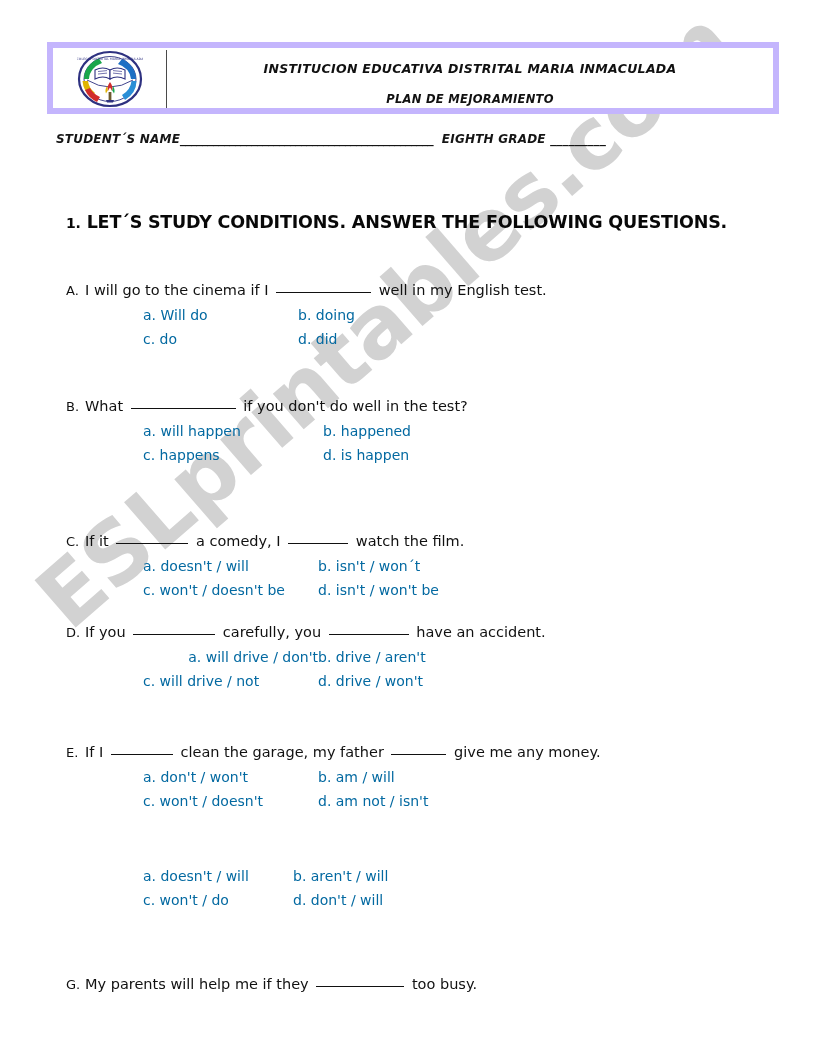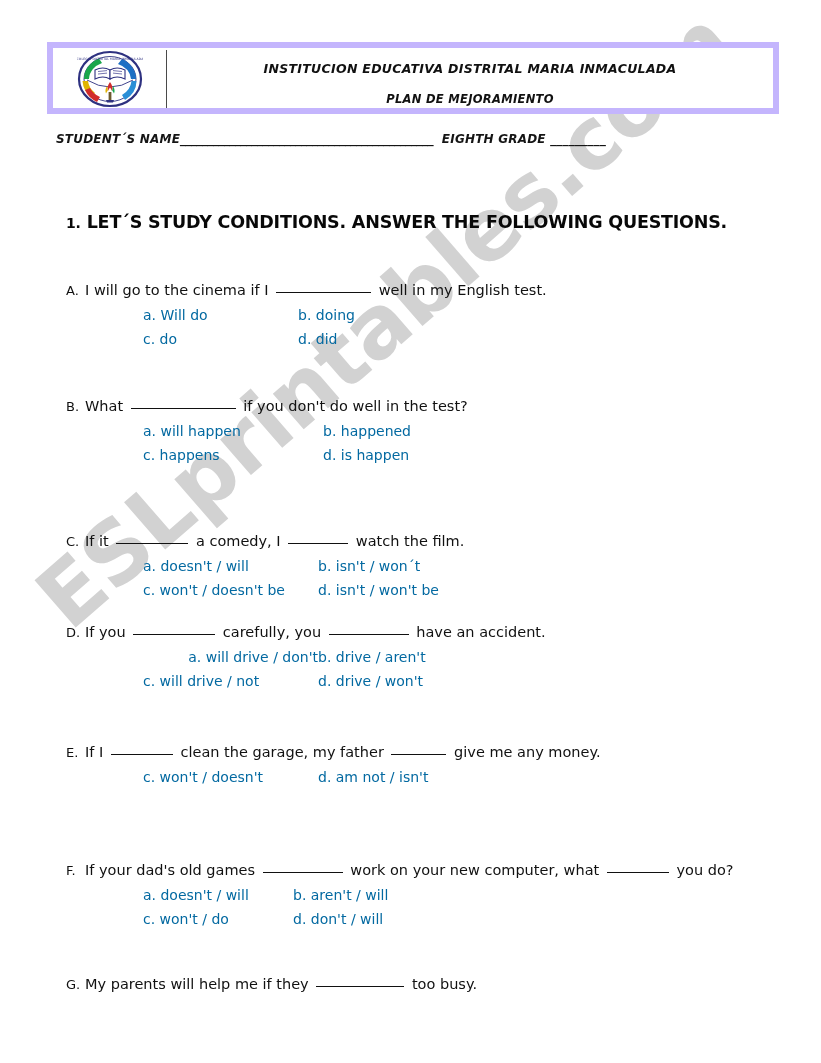--- a/index.html
+++ b/index.html
@@ -271,27 +271,30 @@
           <div class="opt-row">
             <span class="opt col1" style="width: 175px;">c. will drive / not</span>
             <span class="opt col2">d. drive / won't</span>
           </div>
         </div>
       </div>
       <div class="question" style="top: 742px;">
         <div class="q-stem"><span class="q-letter">E.</span><span class="q-text">If I </span><span class="blank" style="width: 62px;"></span><span class="q-text"> clean the garage, my father </span><span class="blank" style="width: 55px;"></span><span class="q-text"> give me any money.</span></div>
         <div class="options">
           <div class="opt-row">
+            <span class="opt col1" style="width: 175px;">a. don't / won't</span>
+            <span class="opt col2">b. am / will</span>
+          </div>
+          <div class="opt-row">
             <span class="opt col1" style="width: 175px;">c. won't / doesn't</span>
             <span class="opt col2">d. am not / isn't</span>
           </div>
         </div>
       </div>
       <div class="question" style="top: 860px;">
-        <div class="q-stem"><span class="q-letter">F.</span><span class="q-text">If your dad's old games </span><span class="blank" style="width: 80px;"></span><span class="q-text"> work on your new computer, what </span><span class="blank" style="width: 62px;"></span><span class="q-text"> you do?</span></div>
         <div class="options">
           <div class="opt-row">
             <span class="opt col1" style="width: 150px;">a. doesn't / will</span>
             <span class="opt col2">b. aren't / will</span>
           </div>
           <div class="opt-row">
             <span class="opt col1" style="width: 150px;">c. won't / do</span>
             <span class="opt col2">d. don't / will</span>
           </div>
         </div>

